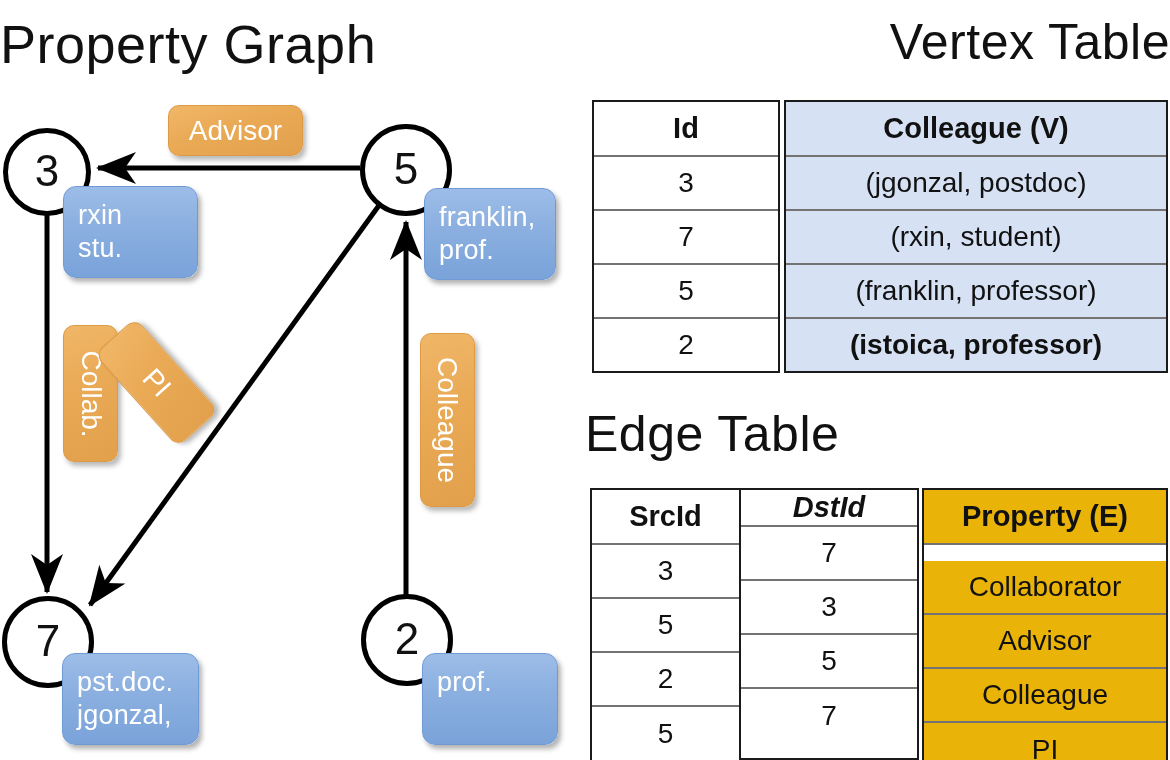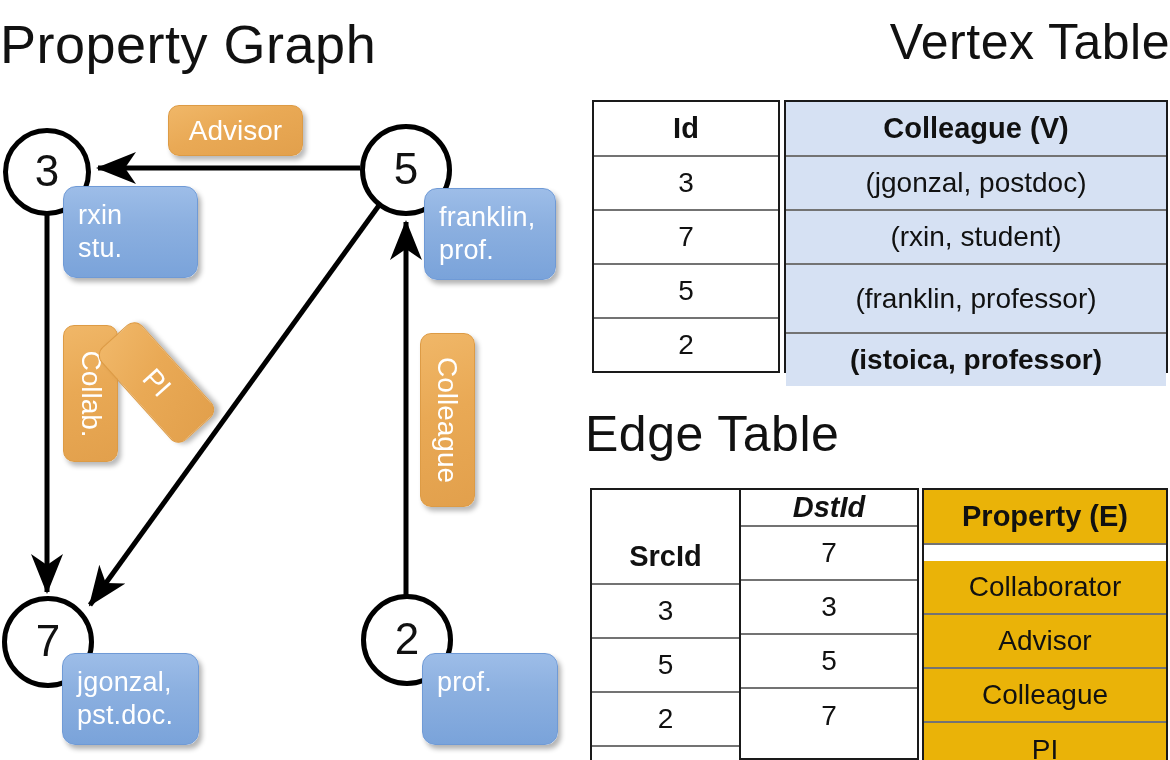--- a/index.html
+++ b/index.html
@@ -192,22 +192,22 @@
     <span class="ln">rxin</span>
     <span class="ln">stu.</span>
   </div>
 
   <div class="prop-box" style="left:424px; top:188px; width:132px; height:92px;">
     <span class="ln">franklin,</span>
     <span class="ln">prof.</span>
   </div>
 
   <div class="prop-box" style="left:62px;  top:653px; width:137px; height:92px;">
+    <span class="ln">pst.doc.</span>
     <span class="ln">jgonzal,</span>
-    <span class="ln">pst.doc.</span>
   </div>
 
   <div class="prop-box" style="left:422px; top:653px; width:136px; height:92px;">
     <span class="ln">prof.</span>
   </div>
 
   <div class="edge-label" style="left:168px; top:105px; width:135px; height:51px; font-size:28px;">
     <span class="txt">Advisor</span>
   </div>
 
@@ -231,29 +231,29 @@
     <div class="cell fill-white" style="height:54px;">3</div>
     <div class="cell fill-white" style="height:54px;">7</div>
     <div class="cell fill-white" style="height:54px;">5</div>
     <div class="cell fill-white" style="height:52px;">2</div>
   </div>
 
   <div class="col-block" style="left:784px; top:100px; width:384px; height:273px;">
     <div class="cell head fill-blue" style="height:55px;">Colleague (V)</div>
     <div class="cell fill-blue" style="height:54px;">(jgonzal, postdoc)</div>
     <div class="cell fill-blue" style="height:54px;">(rxin, student)</div>
-    <div class="cell fill-blue" style="height:69px;">(franklin, professor)</div>
+    <div class="cell fill-blue" style="height:54px;">(franklin, professor)</div>
     <div class="cell fill-blue" style="height:52px;font-weight:bold;">(istoica, professor)</div>
   </div>
 </div>
 
 <div class="tbl-split" style="left:0; top:0;">
 
   <div class="col-block" style="left:590px; top:488px; width:151px; height:272px;">
-    <div class="cell head fill-white" style="height:55px;margin-top:40px;">SrcId</div>
+    <div class="cell head fill-white" style="height:55px;">SrcId</div>
     <div class="cell fill-white" style="height:54px;">3</div>
     <div class="cell fill-white" style="height:54px;">5</div>
     <div class="cell fill-white" style="height:54px;">2</div>
     <div class="cell fill-white" style="height:53px;">5</div>
   </div>
 
   <div class="col-block" style="left:739px; top:488px; width:180px; height:272px;">
     <div class="cell head fill-white" style="height:37px;font-style:italic;">DstId</div>
     <div class="cell fill-white" style="height:54px;">7</div>
     <div class="cell fill-white" style="height:54px;">3</div>

